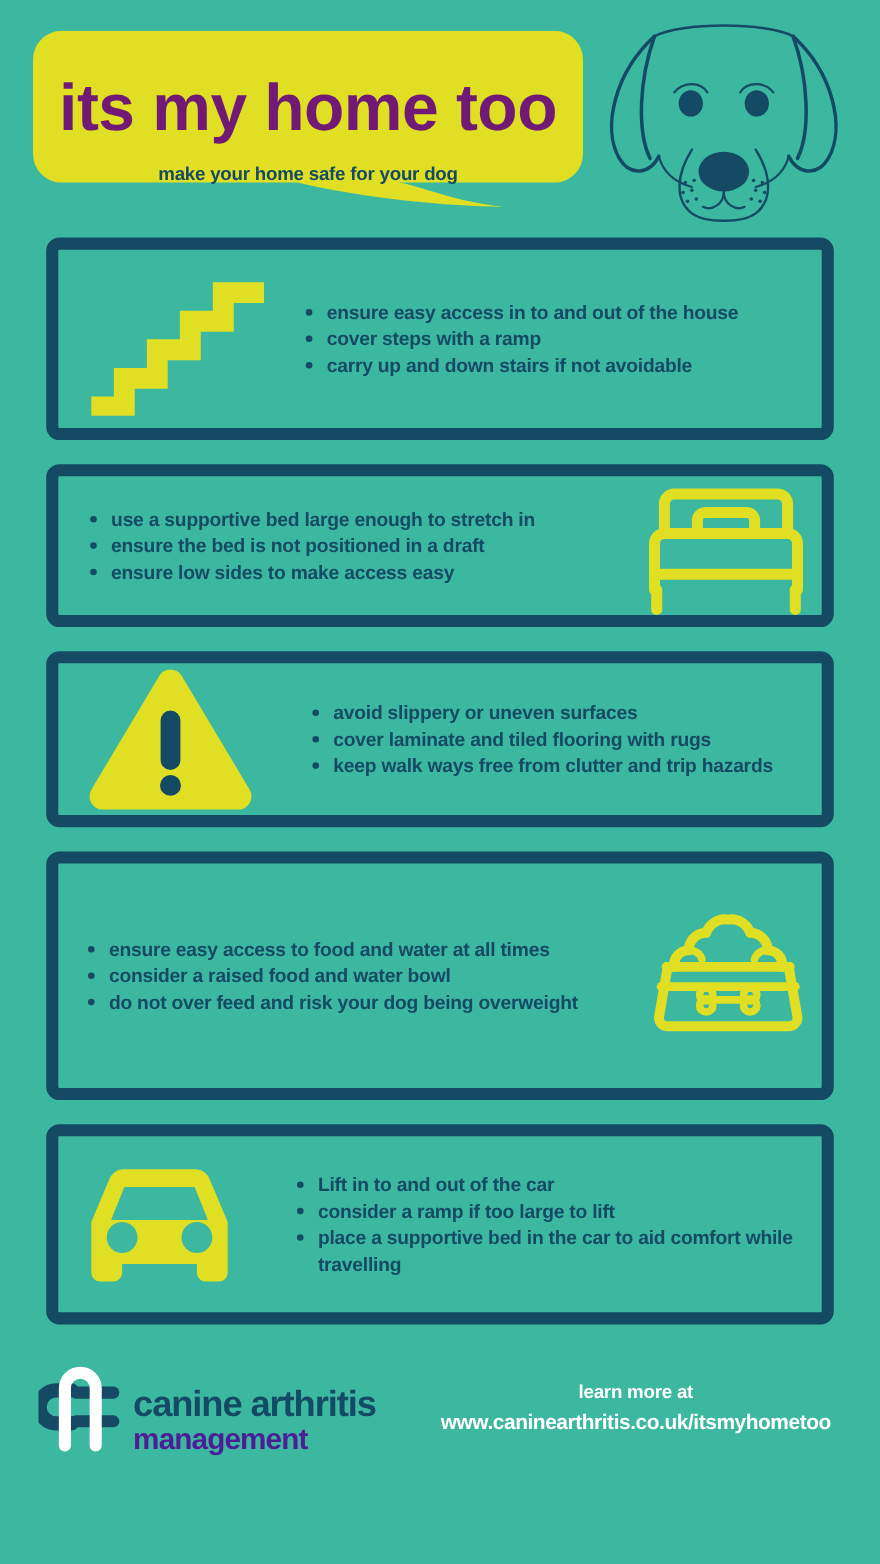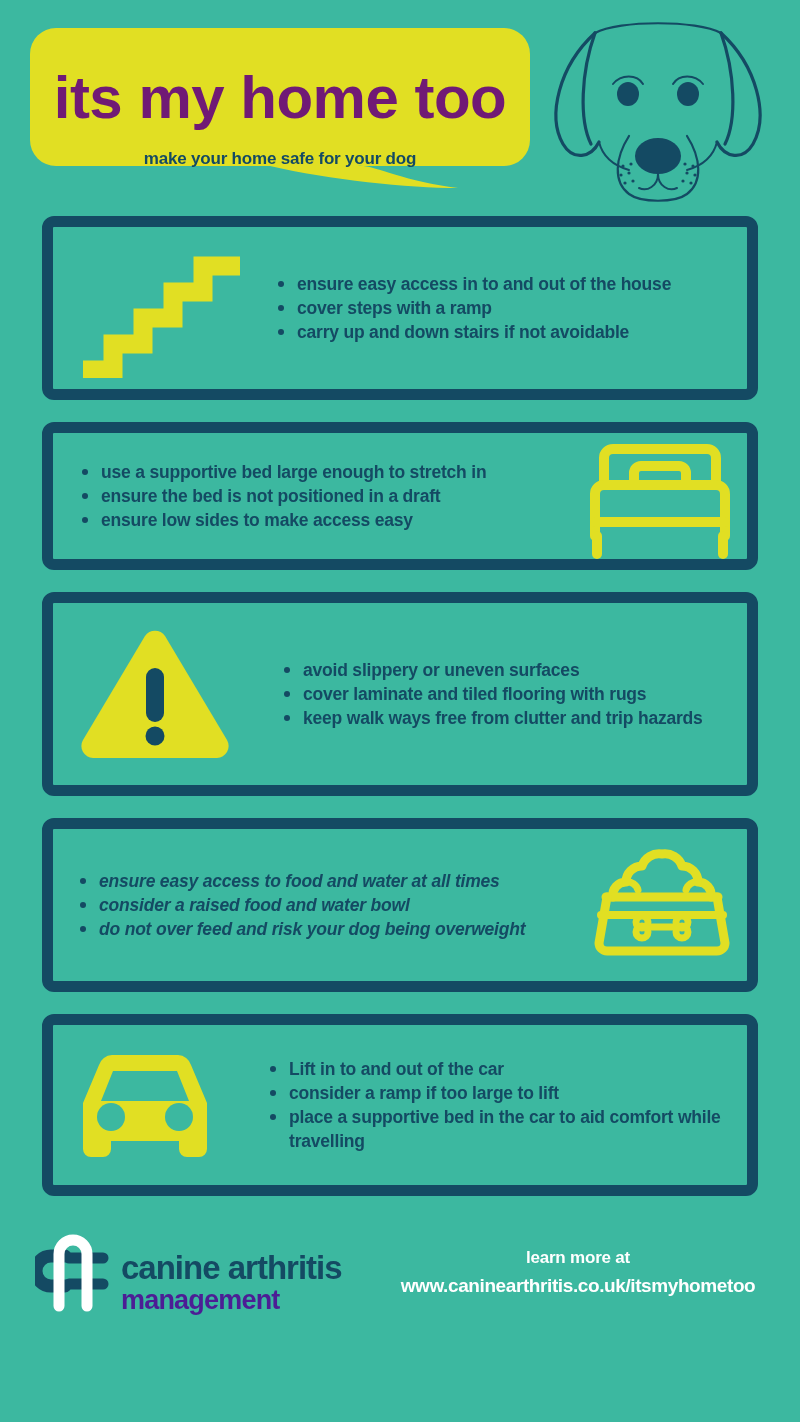--- a/index.html
+++ b/index.html
@@ -116,22 +116,22 @@
   }
 
   
   .card.icon-left .card-icon { order: 1; margin-right: 26px; }
   .card.icon-left .card-list { order: 2; }
   .card.icon-right .card-list { order: 1; }
   .card.icon-right .card-icon { order: 2; margin-left: 20px; }
 
   #card-stairs  { height: 184px; margin-top: 4px; }
   #card-bed     { height: 148px; }
-  #card-floor   { height: 204px; }
-  #card-food    { height: 174px; font-style: italic; }
+  #card-floor   { height: 160px; }
+  #card-food    { height: 226px; }
   #card-car     { height: 182px; }
 
   #card-stairs .card-inner  { padding-left: 22px; }
   #card-stairs .card-list   { padding-left: 4px; }
   #card-bed .card-inner     { padding-left: 26px; padding-right: 8px; }
   #card-floor .card-inner   { padding-left: 24px; }
   #card-floor .card-list    { padding-left: 22px; }
   #card-food .card-inner    { padding-left: 24px; padding-right: 10px; }
   #card-car .card-inner     { padding-left: 16px; }
   #card-car .card-list      { padding-left: 20px; }

